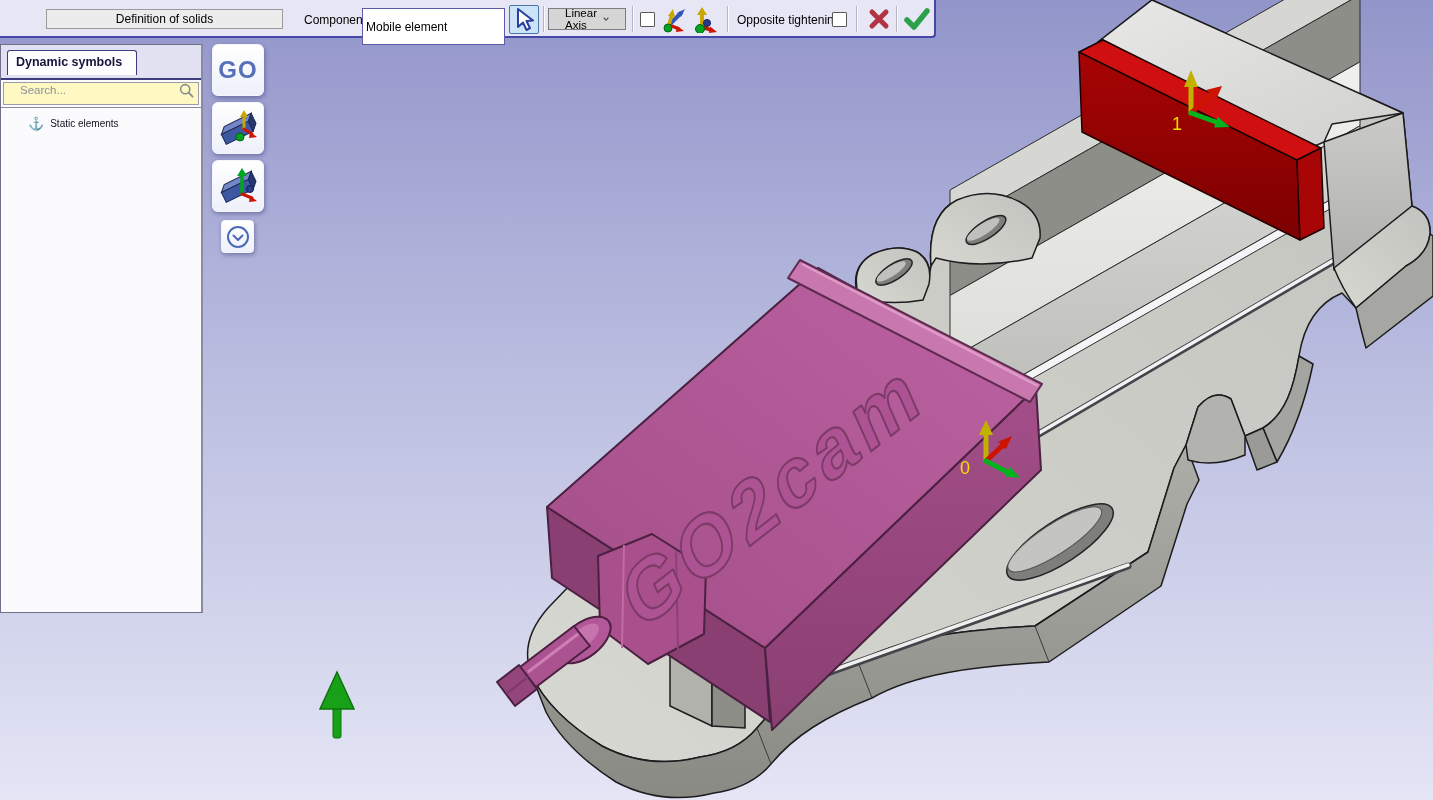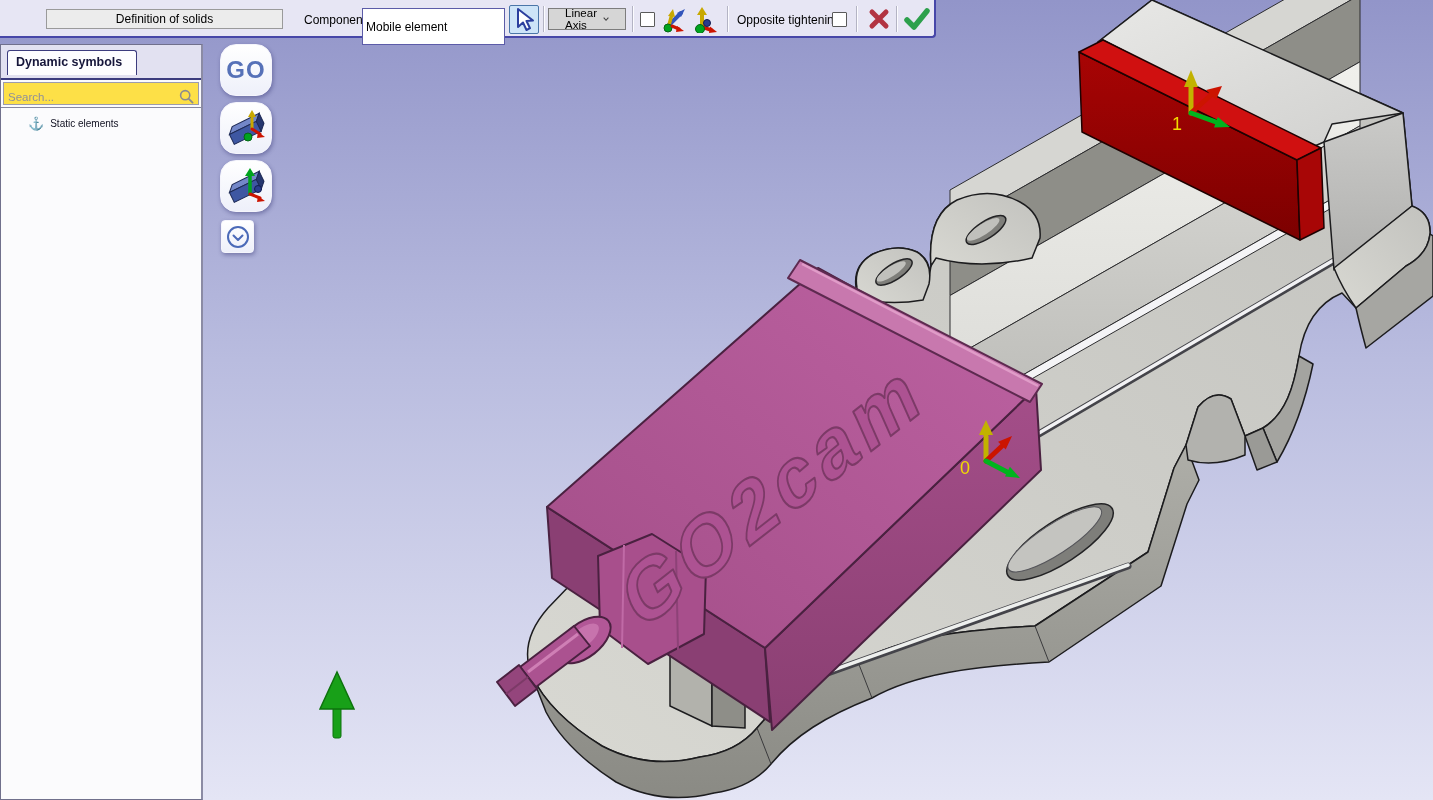--- a/index.html
+++ b/index.html
@@ -23,39 +23,39 @@
   .tb-selbtn{position:absolute;left:509px;top:5px;width:30px;height:29px;background:#cde4f8;
              border:1px solid #4a76a8;border-radius:2px;display:flex;align-items:center;justify-content:center;cursor:pointer;}
   .tb-sep{position:absolute;top:6px;width:1px;height:26px;background:#b4b4c4;box-shadow:1px 0 0 #fcfcff;}
   .tb-drop{position:absolute;left:548px;top:8px;width:78px;height:22px;background:#d6d6d6;border:1px solid #7d7d7d;
            display:flex;align-items:center;justify-content:space-between;padding:0 16px;font-size:11.5px;cursor:pointer;}
   .tb-cb{position:absolute;width:15px;height:15px;background:#fff;border:1px solid #5a5a5a;border-radius:1px;cursor:pointer;}
   .tb-icon{position:absolute;top:4px;width:30px;height:30px;display:flex;align-items:center;justify-content:center;cursor:pointer;}
   .tb-x,.tb-ok{position:absolute;top:5px;width:30px;height:28px;display:flex;align-items:center;justify-content:center;cursor:pointer;}
 
   
-  .sidebar{position:absolute;left:0;top:44px;width:203px;height:756px;box-sizing:border-box;
+  .sidebar{position:absolute;left:0;top:44px;width:203px;height:569px;box-sizing:border-box;
            background:#fbfbfd;border:1px solid #70708c;border-right:2px solid #8b8ba4;z-index:30;}
   .sb-head{position:relative;height:33px;background:#e2e1f1;border-bottom:2px solid #3c3c7e;}
   .sb-tab{position:absolute;left:6px;top:5px;background:#fdfdff;border:1px solid #3c3c7e;border-bottom:none;
           border-radius:3px 3px 0 0;padding:4px 14px 6px 8px;font-size:12.5px;font-weight:bold;color:#15153a;cursor:pointer;}
-  .sb-search{margin:2px;height:21px;border:1px solid #9c9cae;background:#fde047;display:flex;align-items:flex-end;}
+  .sb-search{margin:2px;height:21px;border:1px solid #9c9cae;background:#fef9c3;display:flex;align-items:flex-start;padding-left:12px;}
   .sb-search input{flex:1;border:none;outline:none;font-size:11.5px;font-family:"Liberation Sans",sans-serif;
                    padding-left:4px;color:#333;background:transparent;}
   .sb-search input::placeholder{color:#8f8f9b;}
   .sb-search .mag{margin-right:4px;display:flex;}
   .sb-tree{border-top:1px solid #8888a0;padding-top:7px;}
   .sb-item{display:flex;align-items:center;padding-left:27px;height:17px;cursor:pointer;}
   .sb-item .ic{font-size:13px;line-height:13px;color:#1e8f45;}
   .sb-item .lbl{font-size:10px;color:#101020;margin-left:6px;}
 
   
   .tcol{position:absolute;left:212px;top:44px;z-index:20;}
-  .tbtn{position:absolute;left:8px;width:50px;height:50px;background:linear-gradient(180deg,#ffffff,#eef0fa);
-        border:1px solid #f5f5fc;border-radius:16px;box-shadow:1px 2px 4px rgba(50,50,110,0.45);
+  .tbtn{position:absolute;left:0;width:50px;height:50px;background:linear-gradient(180deg,#ffffff,#eef0fa);
+        border:1px solid #f5f5fc;border-radius:6px;box-shadow:1px 2px 4px rgba(50,50,110,0.45);
         display:flex;align-items:center;justify-content:center;cursor:pointer;}
   .tbtn.go span{font-size:24px;font-weight:bold;color:#5671b8;letter-spacing:1px;}
   .tbtn.small{left:9px;width:31px;height:31px;border-radius:4px;}
 </style>
 </head>
 <body>
 
 <div id="app">
 
   <div class="viewport">

